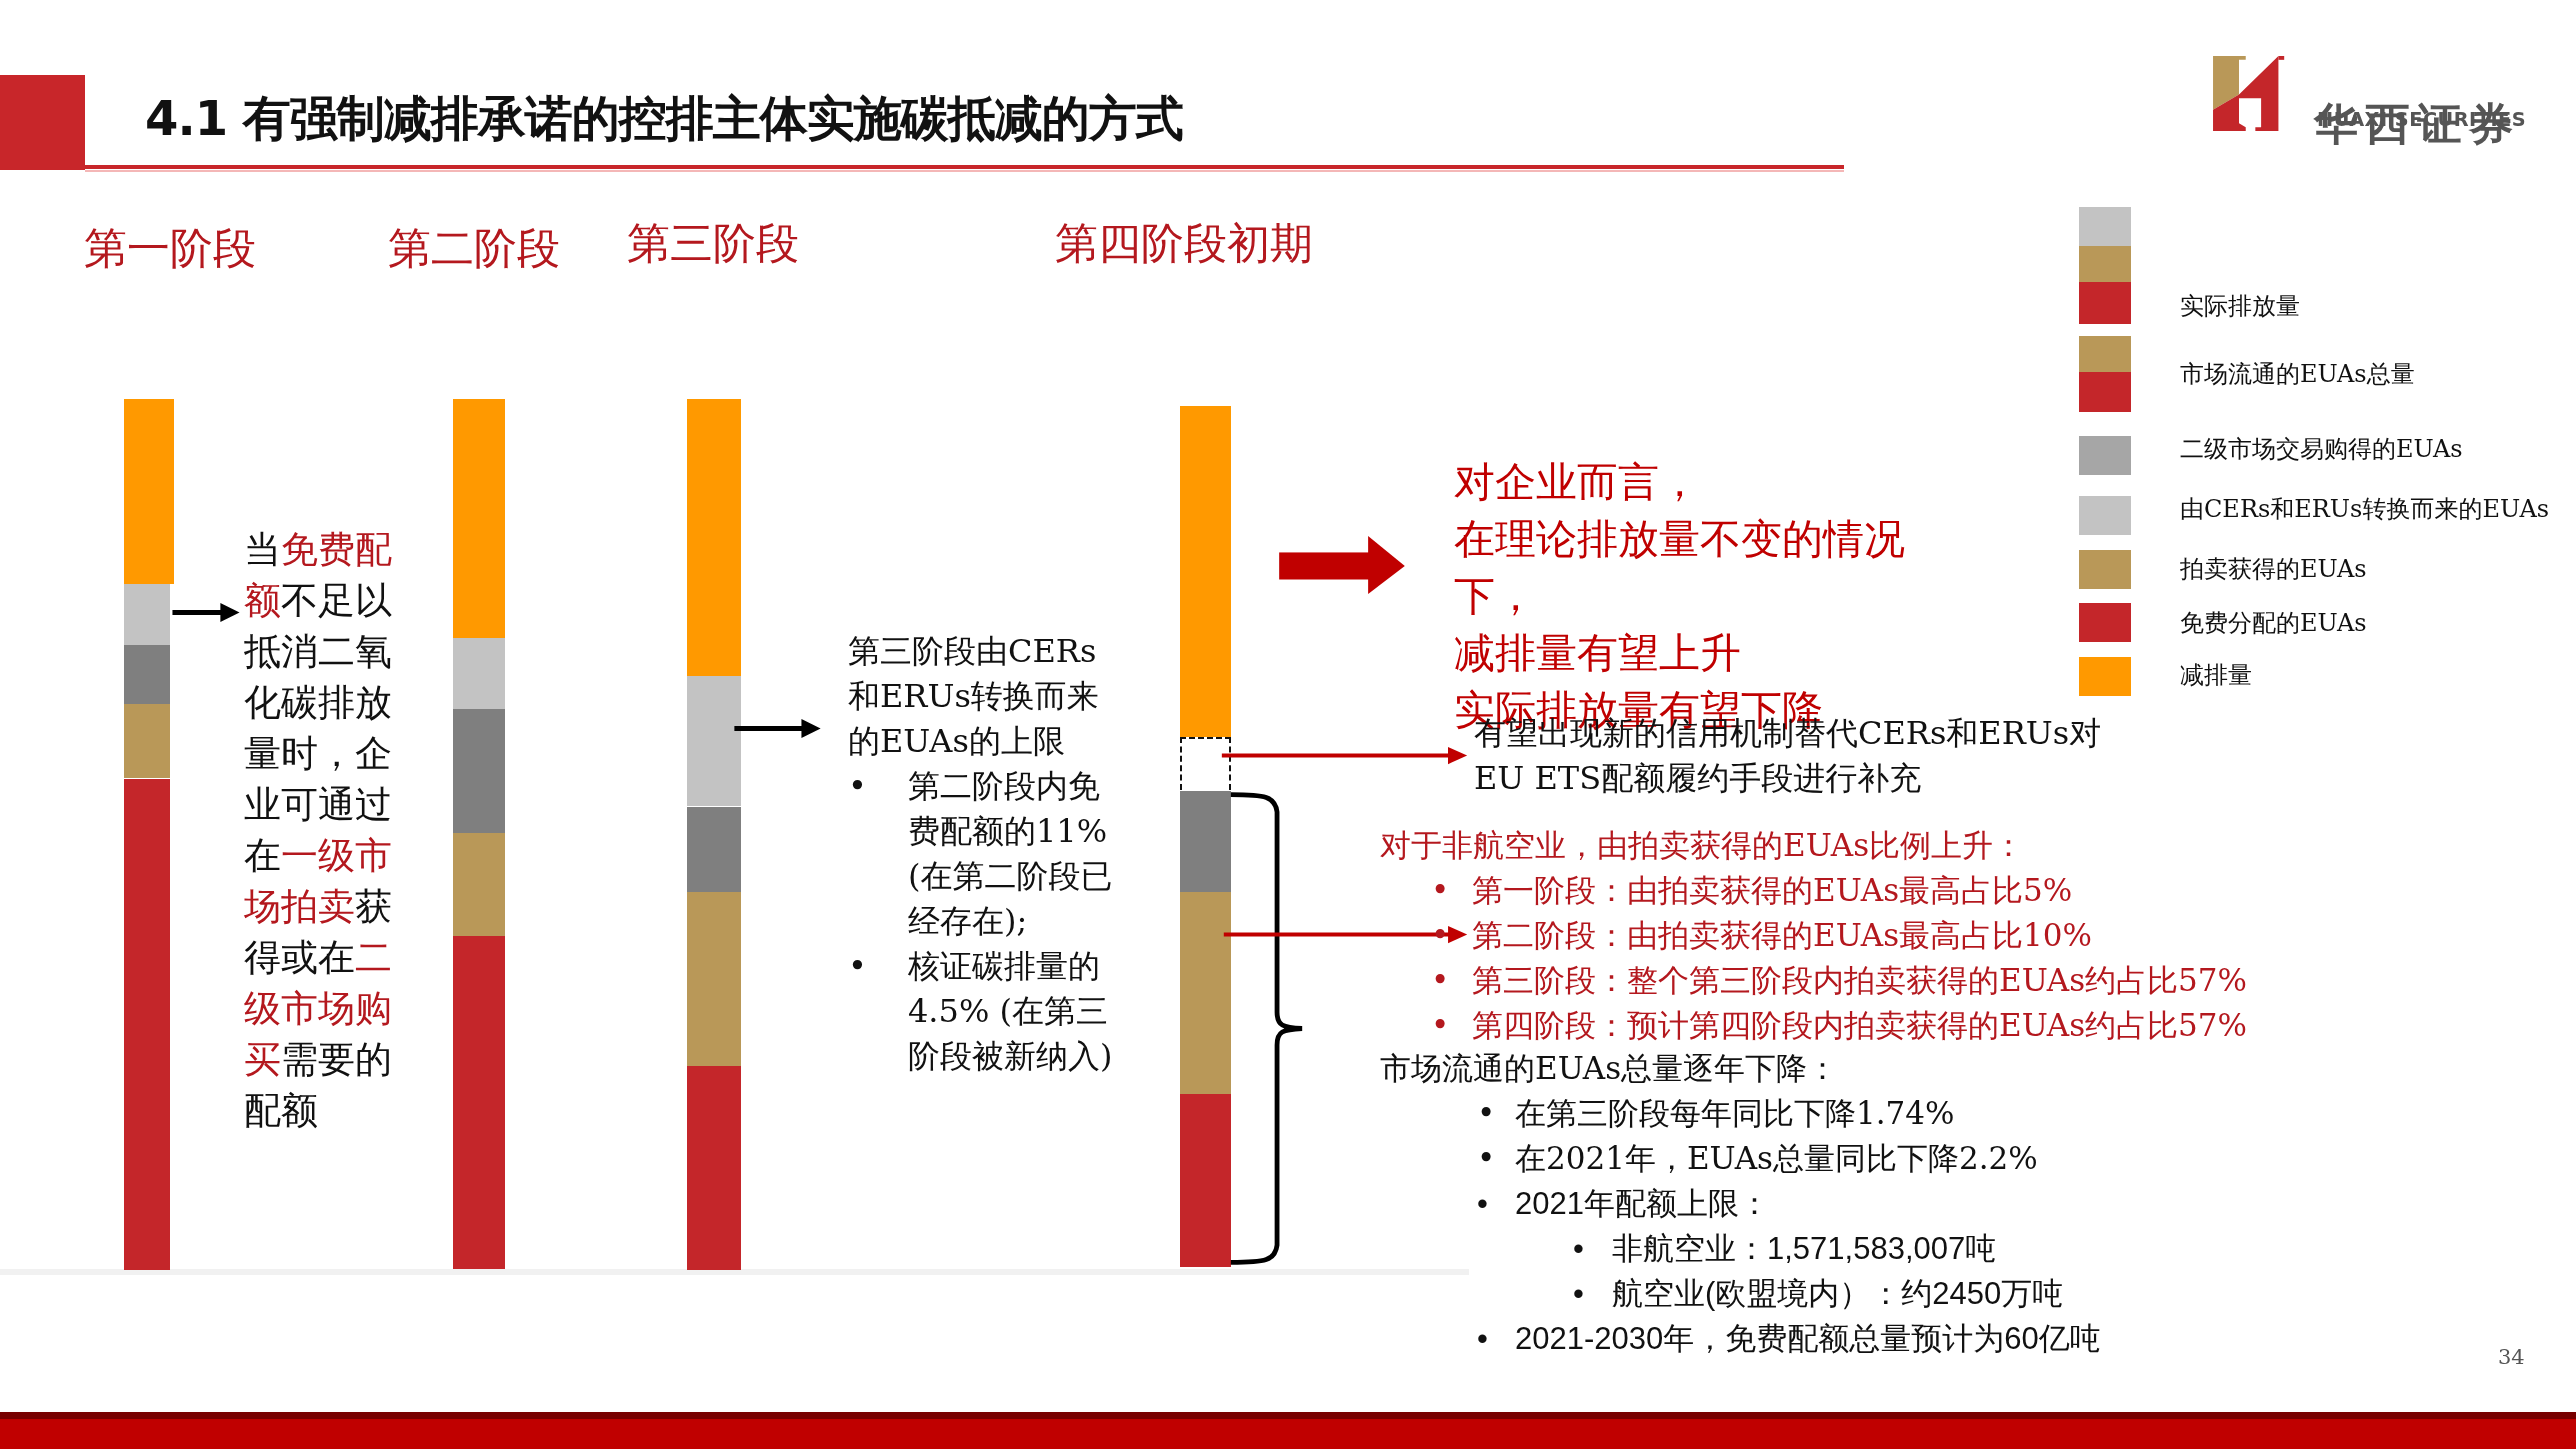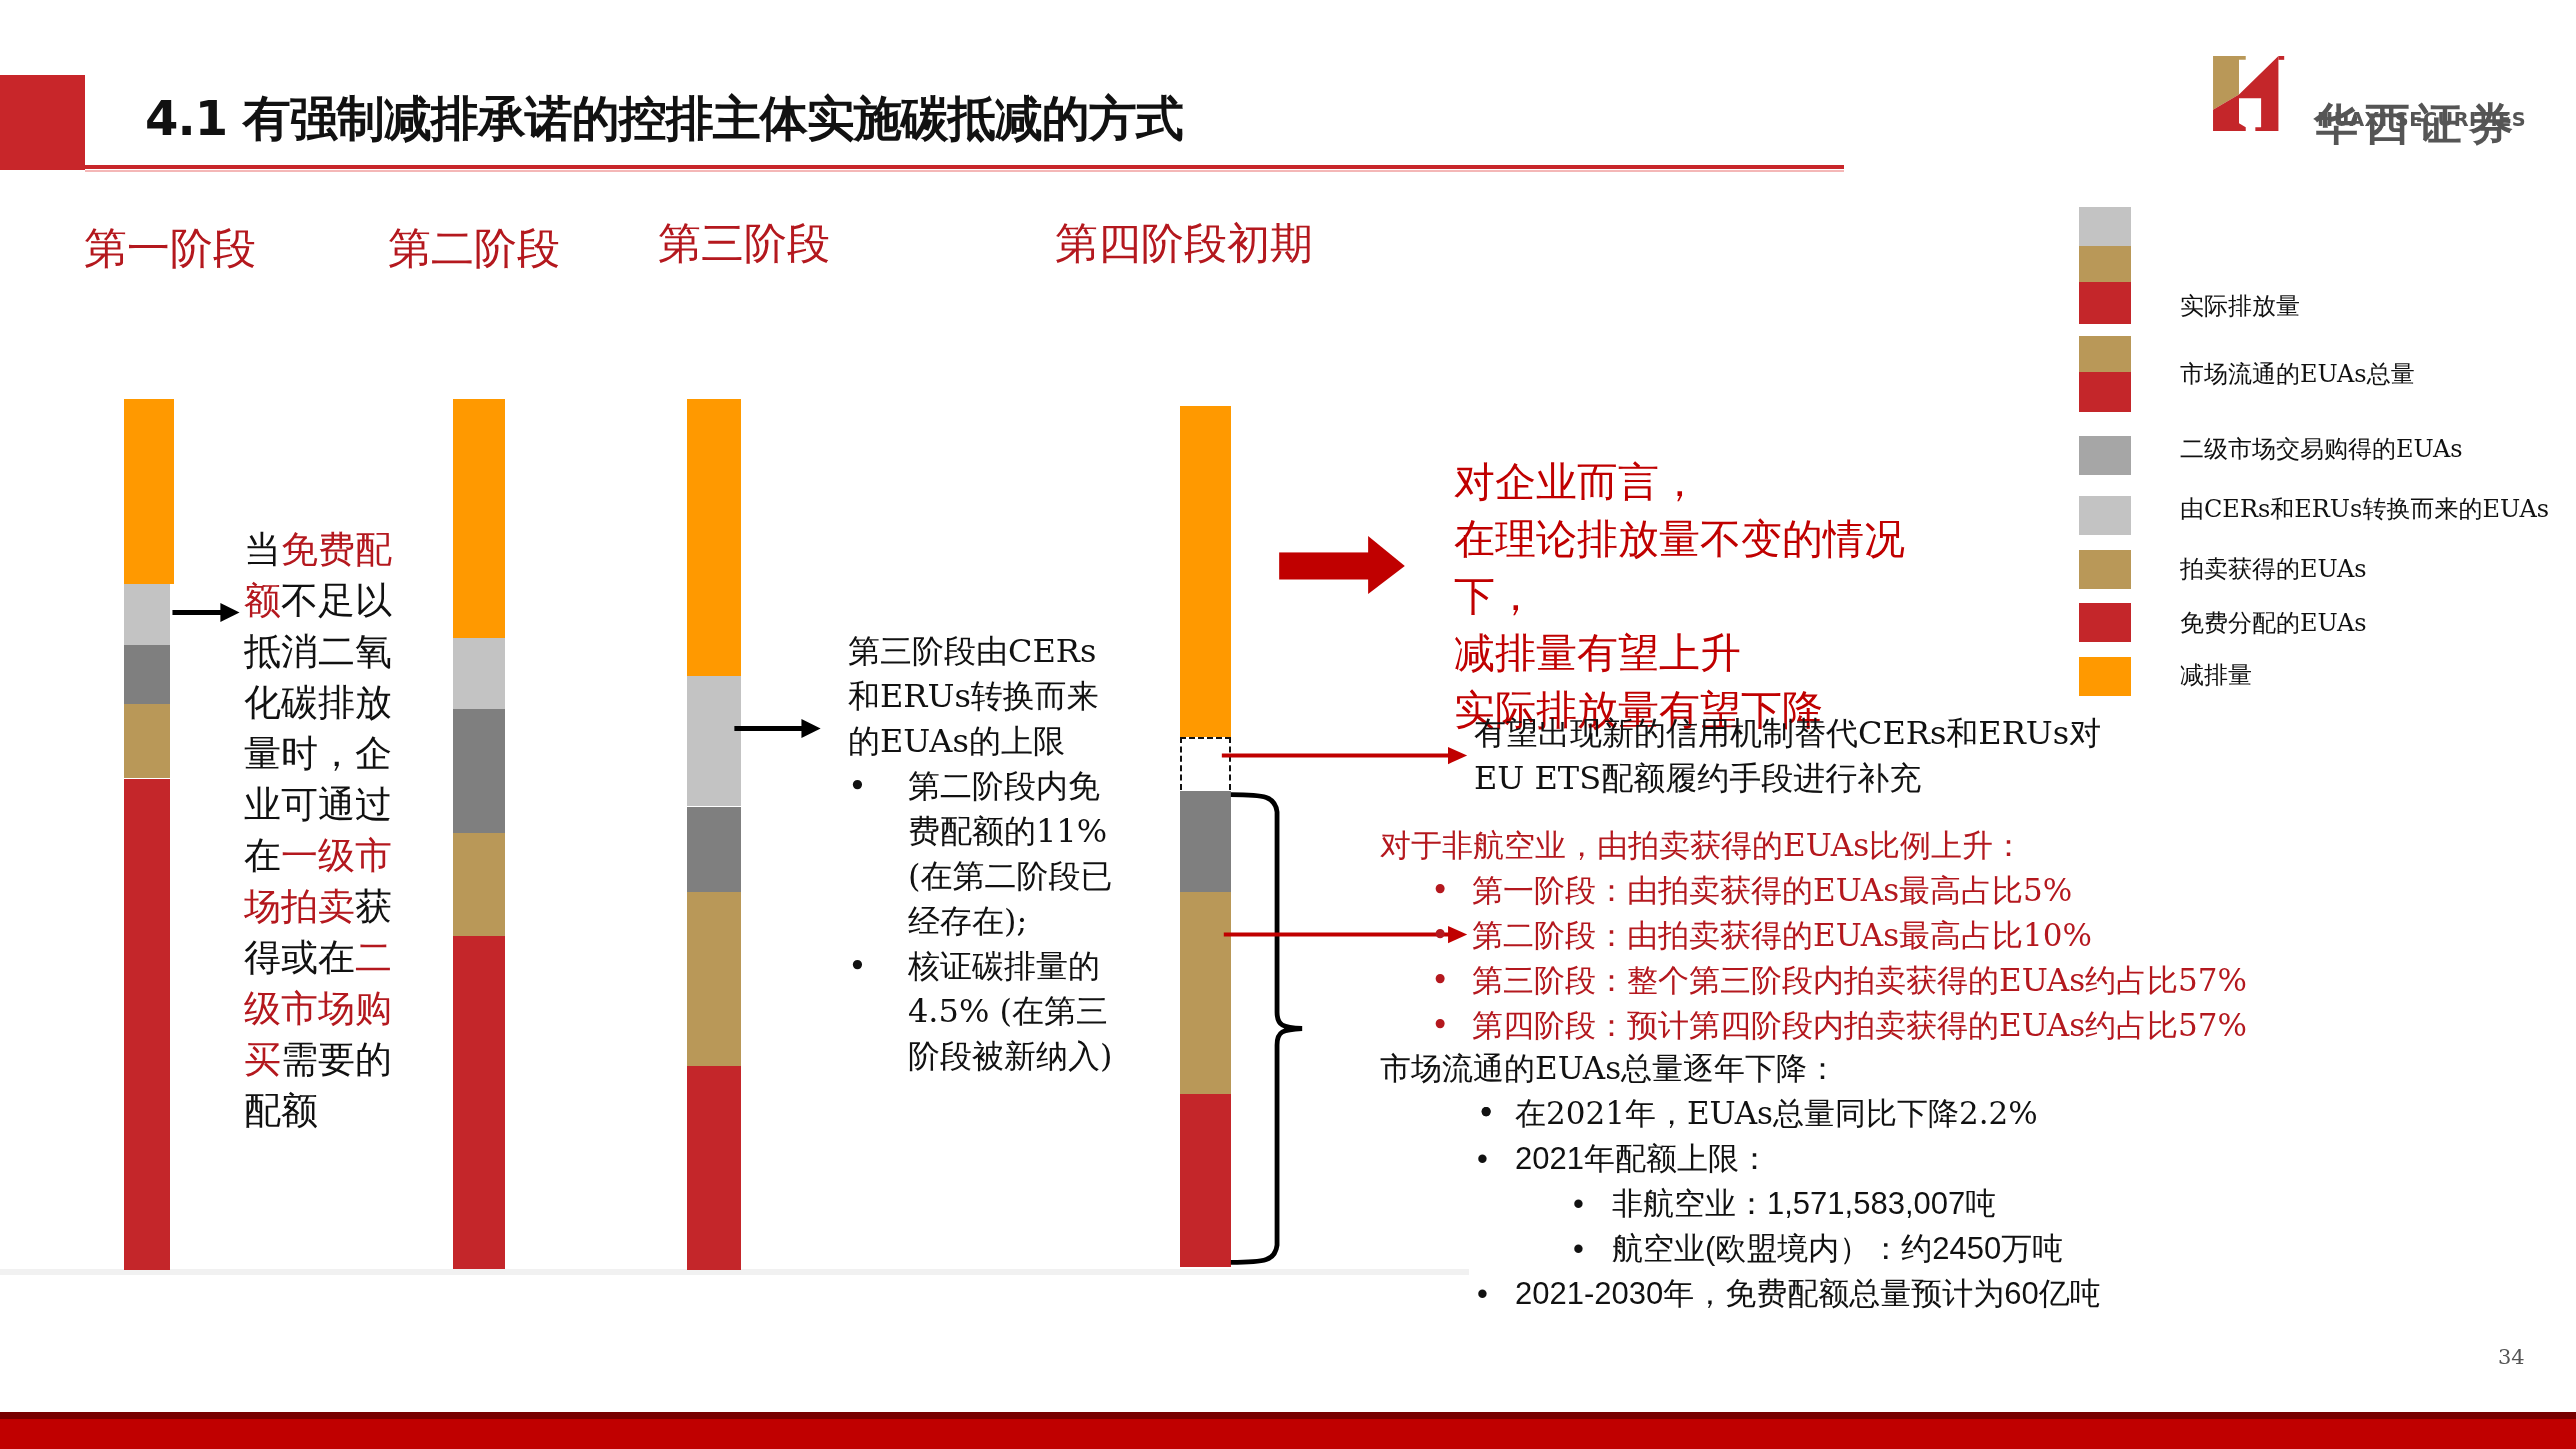--- a/index.html
+++ b/index.html
@@ -41,21 +41,21 @@
   <polygon points="0,0 34,0 34,4 27,4 27,40 0,56" fill="#b99858"></polygon>
   <polygon points="0,56 27,40 27,70 34,74 34,78 0,78" fill="#c4262a"></polygon>
   <polygon points="27,40 68,0 68,78 44,78 44,74 50,74 50,44 27,44" fill="#c4262a"></polygon>
   <polygon points="68,0 74,0 74,4 68,4" fill="#c4262a"></polygon>
 </svg>
 <div class="abs logo-cn">华西证券</div>
 <div class="abs logo-en">HUAXI SECURITIES</div>
 
 <div class="abs phase" style="left:60px;top:220px;margin-left:24px;">第一阶段</div>
 <div class="abs phase" style="left:388px;top:220px;">第二阶段</div>
-<div class="abs phase" style="left:658px;top:215px;">第三阶段</div>
+<div class="abs phase" style="left:627px;top:215px;">第三阶段</div>
 <div class="abs phase" style="left:1055px;top:215px;">第四阶段初期</div>
 
 <div class="abs ground"></div>
 
 <div class="bar" style="left:124px;top:399px;width:50px;height:871px;">
   <div class="seg" style="top:0;height:185px;background:#ff9900;"></div>
   <div class="seg" style="top:185px;height:62px;background:#c3c3c3;width:46px;"></div>
   <div class="seg" style="top:246px;height:59px;background:#7f7f7f;width:46px;"></div>
   <div class="seg" style="top:305px;height:74px;background:#b99858;width:46px;"></div>
   <div class="seg" style="top:380px;height:491px;background:#c4262a;width:46px;"></div>
@@ -162,21 +162,21 @@
 <div class="abs" style="left:1380px;top:823px;white-space:nowrap;font-size:31px;line-height:45px;color:#b4181e;">
   <div>对于非航空业，由拍卖获得的EUAs比例上升：</div>
   <div style="padding-left:92px;position:relative;"><span style="position:absolute;left:92px;margin-left:-41px;">•</span><span>第一阶段：由拍卖获得的EUAs最高占比5%</span></div>
   <div style="padding-left:92px;position:relative;"><span style="position:absolute;left:92px;margin-left:-41px;">•</span><span>第二阶段：由拍卖获得的EUAs最高占比10%</span></div>
   <div style="padding-left:92px;position:relative;"><span style="position:absolute;left:92px;margin-left:-41px;">•</span><span>第三阶段：整个第三阶段内拍卖获得的EUAs约占比57%</span></div>
   <div style="padding-left:92px;position:relative;"><span style="position:absolute;left:92px;margin-left:-41px;">•</span><span>第四阶段：预计第四阶段内拍卖获得的EUAs约占比57%</span></div>
 </div>
 
 <div class="abs" style="left:1380px;top:1046px;white-space:nowrap;font-size:31px;line-height:45px;">
   <div>市场流通的EUAs总量逐年下降：</div>
-  <div style="padding-left:135px;position:relative;"><span style="position:absolute;left:97px;">•</span></div>
+  <div style="padding-left:135px;position:relative;"><span style="position:absolute;left:97px;">•</span><span>在第三阶段每年同比下降1.74%</span></div>
   <div style="padding-left:135px;position:relative;"><span style="position:absolute;left:97px;">•</span><span>在2021年，EUAs总量同比下降2.2%</span></div>
   <div style="padding-left:135px;position:relative;" class="sub"><span style="position:absolute;left:97px;">•</span><span>2021年配额上限：</span></div>
   <div style="padding-left:232px;position:relative;" class="sub"><span style="position:absolute;left:193px;">•</span><span>非航空业：1,571,583,007吨</span></div>
   <div style="padding-left:232px;position:relative;" class="sub"><span style="position:absolute;left:193px;">•</span><span>航空业(欧盟境内）：约2450万吨</span></div>
   <div style="padding-left:135px;position:relative;" class="sub"><span style="position:absolute;left:97px;">•</span><span>2021-2030年，免费配额总量预计为60亿吨</span></div>
 </div>
 
 <div>
   <div class="legend-swatch" style="top:207px;height:116px;">
     <div style="height:39px;background:#c3c3c3;"></div>

